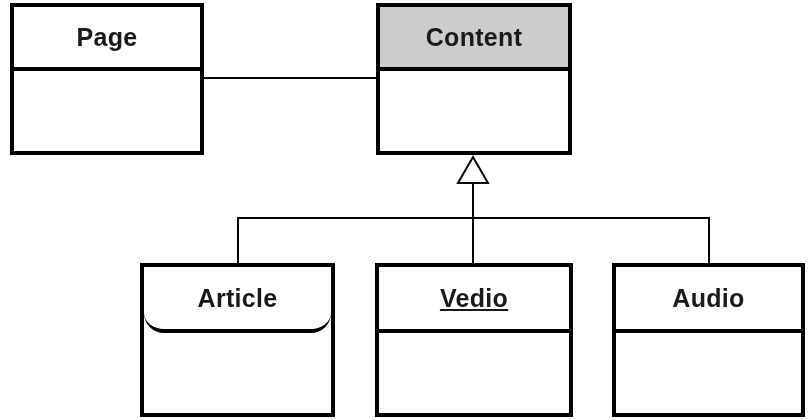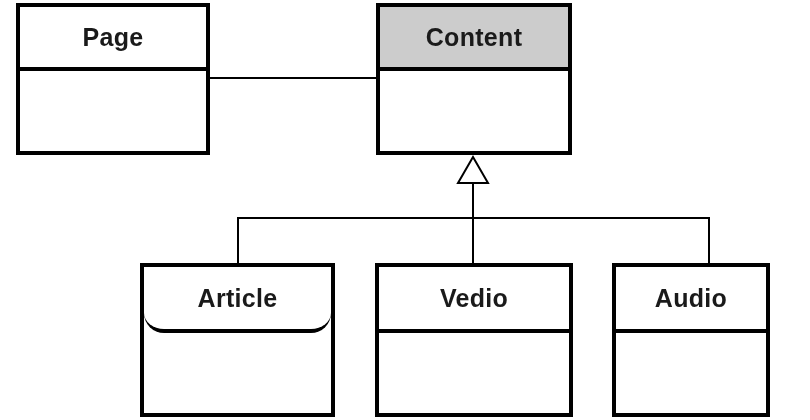--- a/index.html
+++ b/index.html
@@ -42,25 +42,25 @@
     letter-spacing: 0.3px;
     color: #1a1a1a;
     background: #ffffff;
   }
   .cls .compartment {
     flex: 1 1 auto;
     background: #ffffff;
   }
   .bottom-row .hdr { height: 66px; }
 
-  .pos-page    { left: 16px;   top: 3px;   width: 194px; height: 152px; }
+  .pos-page    { left: 10px;   top: 3px;   width: 194px; height: 152px; }
   .pos-content { left: 376px; top: 3px;   width: 196px; height: 152px; }
   .pos-article { left: 140px; top: 263px; width: 195px; height: 154px; }
   .pos-vedio   { left: 375px; top: 263px; width: 198px; height: 154px; }
-  .pos-audio   { left: 612px; top: 263px; width: 158px; height: 154px; }
+  .pos-audio   { left: 612px; top: 263px; width: 193px; height: 154px; }
 </style>
 </head>
 <body>
 
 <div id="canvas">
 
   <svg id="connector-layer" viewBox="0 0 810 420" xmlns="http://www.w3.org/2000/svg">
 
     <line x1="197" y1="78" x2="376" y2="78" stroke="#000000" stroke-width="2"></line>
 
@@ -84,21 +84,21 @@
     <div class="hdr" style="background-color: rgb(204, 204, 204);">Content</div>
     <div class="compartment"></div>
   </div>
 
   <div class="cls bottom-row pos-article">
     <div class="hdr" style="background-color: rgb(255, 255, 255); border-radius: 20px;">Article</div>
     <div class="compartment"></div>
   </div>
 
   <div class="cls bottom-row pos-vedio">
-    <div class="hdr" style="background-color: rgb(255, 255, 255);">Vedio</div>
+    <div class="hdr" style="background-color: rgb(255, 255, 255); text-decoration: underline;">Vedio</div>
     <div class="compartment"></div>
   </div>
 
   <div class="cls bottom-row pos-audio">
     <div class="hdr" style="background-color: rgb(255, 255, 255);">Audio</div>
     <div class="compartment"></div>
   </div>
 
 </div>
 

